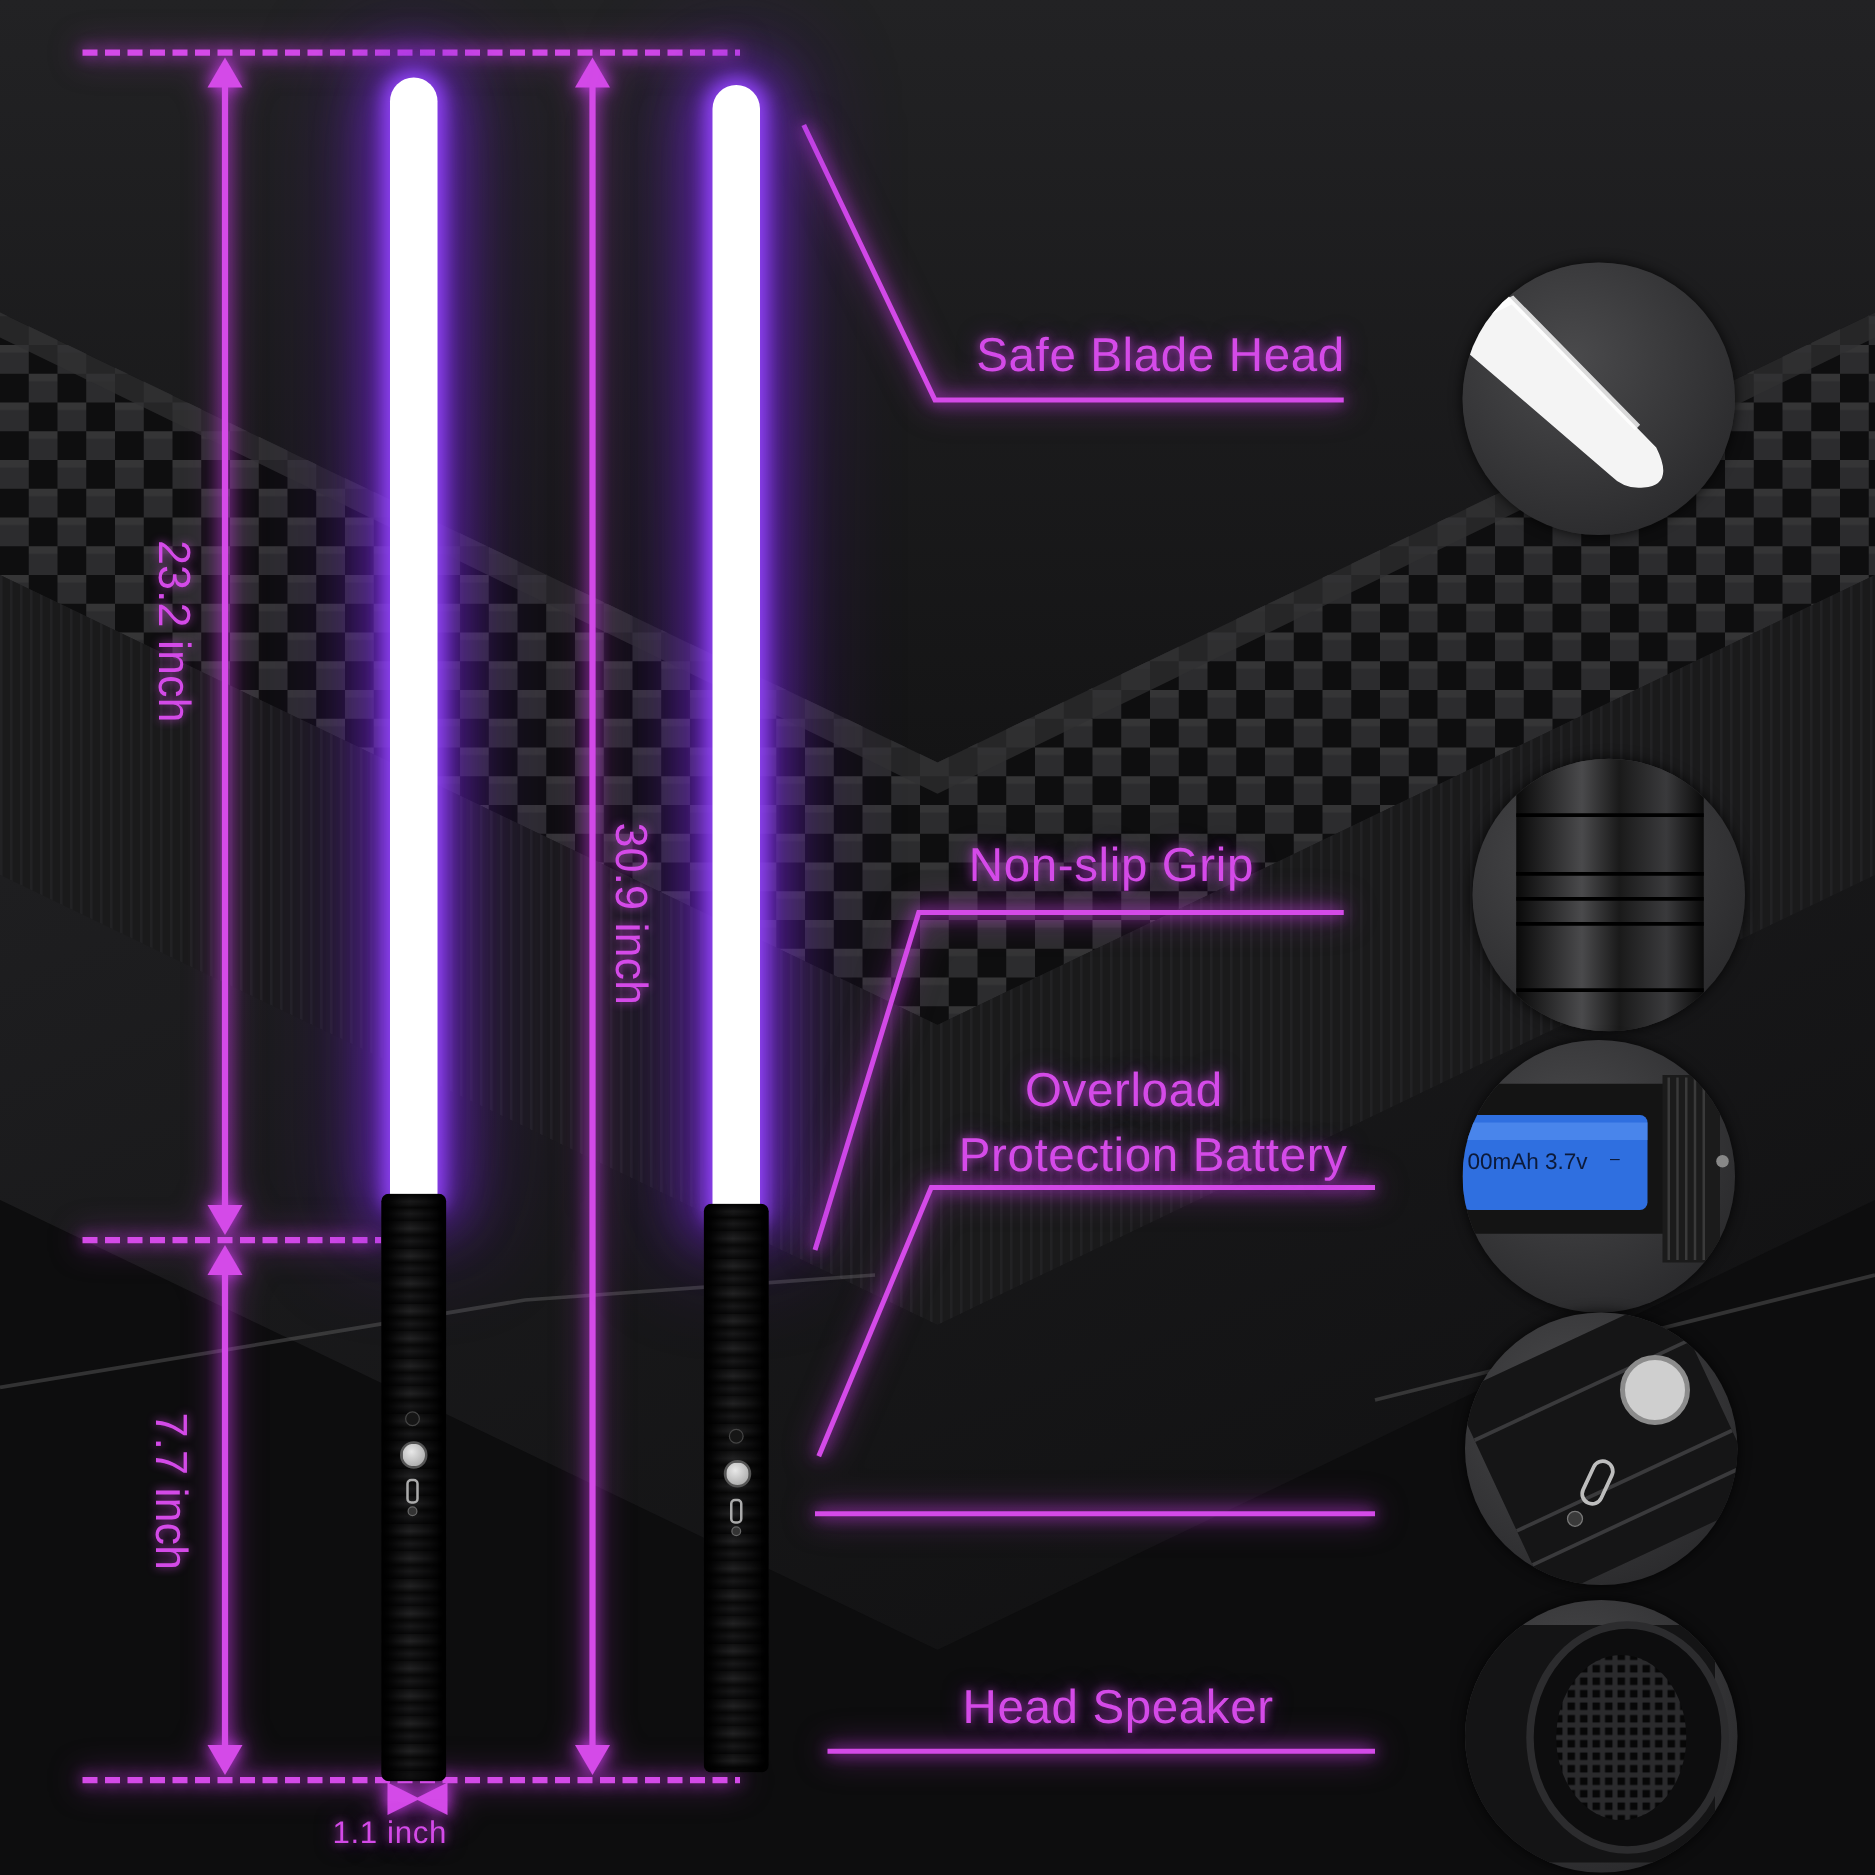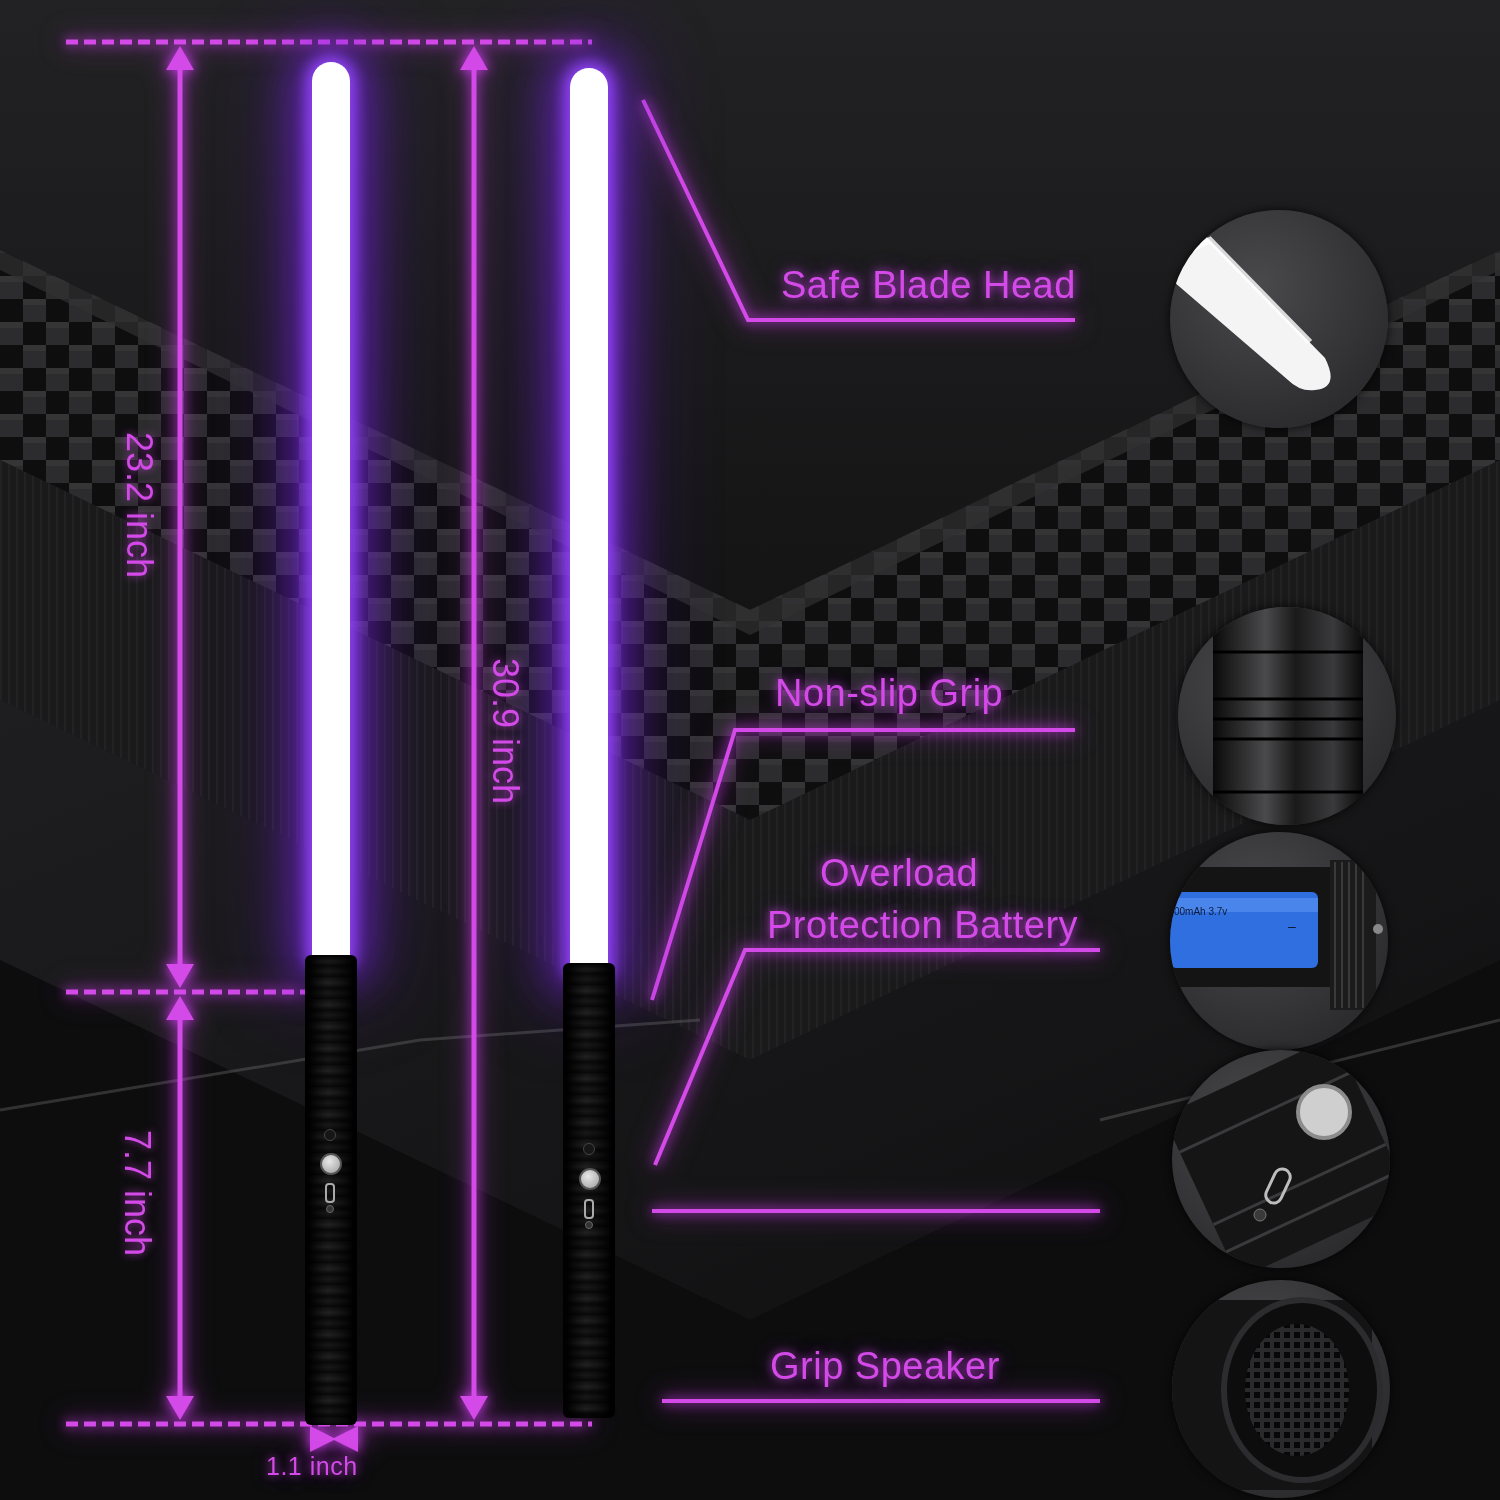--- a/index.html
+++ b/index.html
@@ -115,21 +115,21 @@
 
   <div class="vlabel" style="left:160px;top:432px;">23.2 inch</div>
   <div class="vlabel" style="left:526px;top:658px;">30.9 inch</div>
   <div class="vlabel" style="left:158px;top:1130px;">7.7 inch</div>
   <div class="label" style="left:266px;top:1452px;font-size:25px;font-weight:normal;">1.1 inch</div>
 
   <div class="label" style="left:781px;top:264px;">Safe Blade Head</div>
   <div class="label" style="left:775px;top:672px;">Non-slip Grip</div>
   <div class="label center" style="left:820px;top:852px;">Overload</div>
   <div class="label" style="left:735px;top:904px;margin-left:32px;">Protection Battery</div>
-  <div class="label" style="left:770px;top:1345px;">Grip Speaker</div>
+  <div class="label" style="left:770px;top:1345px;">Head Speaker</div>
 
   <div class="circle" style="left:1170px;top:210px;">
     <svg width="218" height="218" viewBox="0 0 218 218">
       <path d="M-10,60 L30,20 L155,148 Q170,178 145,180 Q130,182 118,170 Z" fill="#f4f4f4"></path>
       <path d="M10,45 L40,30 L140,132" stroke="#ffffff" stroke-width="6" fill="none" opacity=".8"></path>
     </svg>
   </div>
 
   <div class="circle" style="left:1178px;top:607px;">
     <svg width="218" height="218" viewBox="0 0 218 218">
@@ -161,21 +161,21 @@
       <rect x="160" y="28" width="46" height="150" fill="#1b1b1b"></rect>
       <g stroke="#3a3a3a" stroke-width="2">
           <line x1="165" y1="30" x2="165" y2="176"></line>
           <line x1="172" y1="30" x2="172" y2="176"></line>
           <line x1="179" y1="30" x2="179" y2="176"></line>
           <line x1="186" y1="30" x2="186" y2="176"></line>
           <line x1="193" y1="30" x2="193" y2="176"></line>
         </g>
       <circle cx="208" cy="97" r="5" fill="#888"></circle>
     </svg>
-    <span style="position:absolute;left:4px;top:74px;font-size:10px;color:#0c1a3a;">00mAh 3.7v</span>
+    <span style="position:absolute;left:4px;top:87px;font-size:18px;color:#0c1a3a;">00mAh 3.7v</span>
     <span style="position:absolute;left:118px;top:86px;font-size:14px;color:#0c1a3a;">–</span>
   </div>
 
   <div class="circle" style="left:1172px;top:1050px;">
     <svg width="218" height="218" viewBox="0 0 218 218">
       <g transform="rotate(-25 109 109)">
         <rect x="20" y="20" width="190" height="180" rx="20" fill="#151516"></rect>
         <g stroke="#3a3a3c" stroke-width="3">
             <line x1="20" y1="60" x2="210" y2="60"></line>
             <line x1="20" y1="140" x2="210" y2="140"></line>

